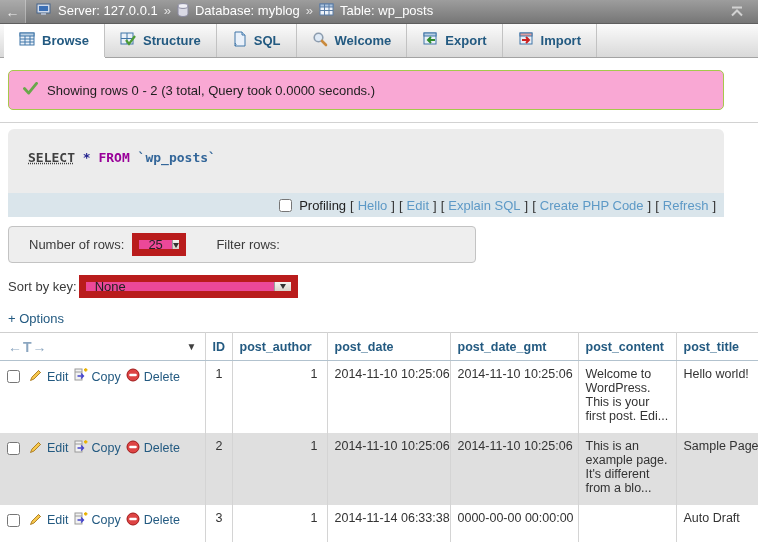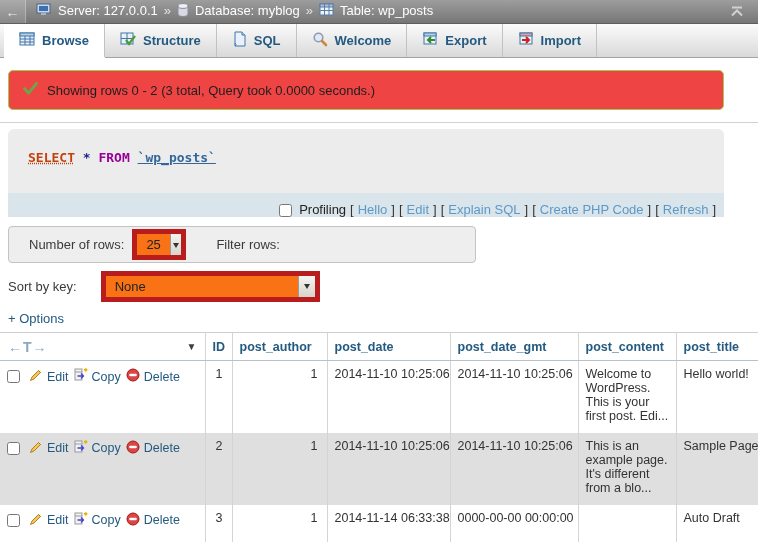--- a/index.html
+++ b/index.html
@@ -20,54 +20,54 @@
   
   .tabbar { height:34px; background:linear-gradient(#fbfbfb,#d9d9d9);
     border-bottom:1px solid #a3a3a3; display:flex; align-items:stretch; padding-left:4px; }
   .tab { display:flex; align-items:center; gap:7px; padding:0 15px;
     border-right:1px solid #c2c2c2; font-size:13px; font-weight:bold; color:#235a81; cursor:pointer;text-align:right; }
   .tab.active { background:#fff; box-shadow:0 1px 0 #fff; }
   .caret { width:0; height:0; border:4px solid transparent; border-top:6px solid #4d4d4d;
     margin-top:5px; display:inline-block; }
 
   
-  .msg { margin:12px 34px 0 8px; height:40px; background:#ef4444; border:1px solid #a6c84b;
+  .msg { margin:12px 34px 0 8px; height:40px; background:#f9a8d4; border:1px solid #a6c84b;
     border-radius:5px; display:flex; align-items:center; gap:9px; padding:0 14px;
     font-size:13px; color:#1e1e1e; }
 
   hr.rule { border:none; border-top:1px solid #d2d2d2; margin-top:12px; }
 
   
   .querybox { margin:6px 34px 0 8px; }
   .sqlarea { background:#ececec; border-radius:6px 6px 0 0; height:64px; padding:21px 0 0 20px;
     font-family:"DejaVu Sans Mono", monospace; font-size:13px; font-weight:bold; }
-  .kw-link { color:#c2410c; text-decoration:underline dotted; cursor:pointer; }
+  .kw-link { color:#404040; text-decoration:underline dotted; cursor:pointer; }
   .kw-star { color:#23238e; }
   .kw-res  { color:#990099; }
-  .kw-tick { color:#336699;text-decoration:underline; }
-  .profbar { background:#dae5eb; height:24px; display:flex; align-items:flex-end;
+  .kw-tick { color:#336699; }
+  .profbar { background:#dae5eb; height:24px; display:flex; align-items:center;
     justify-content:flex-end; gap:4px; padding-right:8px; font-size:13px; color:#222; }
   .profbar input { width:13px; height:13px; margin-right:3px; }
   .profbar a { color:#5d99c6; text-decoration:none; cursor:pointer; }
   .bk { color:#333; }
 
   
   .rowspanel { margin:9px 0 0 8px; width:468px; height:37px; background:#eeeeee;
     border:1px solid #c3c3c3; border-radius:4px; display:flex; align-items:center;
     font-size:13px; color:#3a3a3a; padding:0 10px; gap:8px; }
-  .fauxsel { display:inline-flex; align-items:stretch; border:5px solid #b91c1c;
-    background:#f97316; height:31px; cursor:pointer; }
+  .fauxsel { display:inline-flex; align-items:stretch; border:7px solid #b91c1c;
+    background:#ec4899; height:23px; cursor:pointer; }
   .fauxsel .val { display:flex; align-items:center; padding:0 9px; font-size:13px; color:#222; flex:1; }
   .fauxsel .btn { width:17px; background:linear-gradient(#f5f4f1,#d8d4cb);
     border-left:1px solid #9b9b9b; display:flex; align-items:center; justify-content:center; }
   .fauxsel .btn .caret { border-top-color:#333; border-width:3.5px; border-top-width:5px; margin-top:4px; }
   .filterinput { width:160px; height:23px; border:1px solid #bdbdbd; padding:0 7px;
     font-size:13px; color:#333; font-family:"Liberation Sans",sans-serif; }
   .filterinput::placeholder { color:#a5a5a5; }
-  .sortrow { margin:10px 0 0 8px; height:26px; display:flex; align-items:center; gap:24px;
+  .sortrow { margin:10px 0 0 8px; height:26px; display:flex; align-items:center; gap:2px;
     font-size:13px; color:#3a3a3a; }
   .options { margin:12px 0 0 8px; font-size:13px; color:#235a81; cursor:pointer; display:inline-block; }
 
   
   .gridwrap { margin-top:5px; overflow:hidden; }
   table.grid { border-collapse:collapse; table-layout:fixed; width:770px;
     border-top:1px solid #cfcfcf; font-size:12.5px; color:#333; }
   .grid th { height:28px; font-weight:bold; color:#235a81; text-align:left; padding:0 0 0 7px;
     border-right:1px solid #d4d4d4; border-bottom:1px solid #b2c2ce; background:#fff; cursor:pointer; }
   .grid th.hactions { padding:0 8px; }

